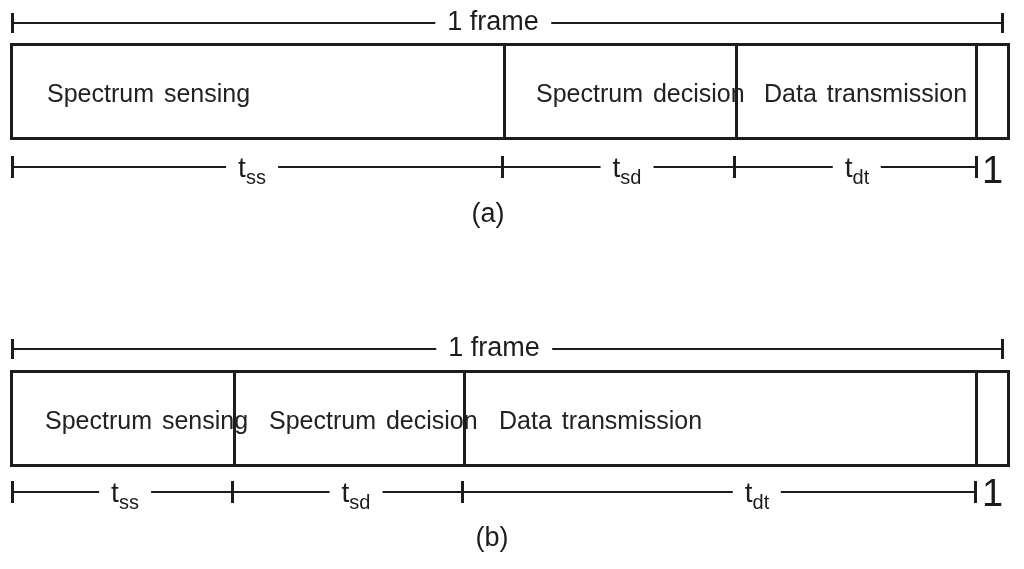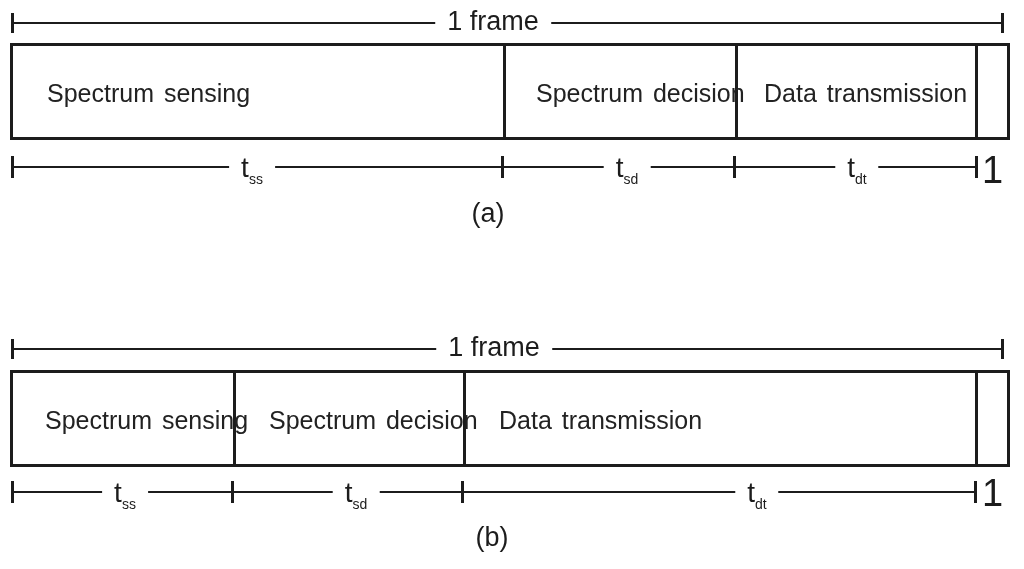--- a/index.html
+++ b/index.html
@@ -57,21 +57,21 @@
     position: absolute;
     transform: translateX(-50%);
     background: #ffffff;
     padding: 0 12px;
     font-size: 27px;
     line-height: 34px;
     white-space: nowrap;
     color: #1c1c1c;
   }
   .measure-label sub {
-    font-size: 14px;
+    font-size: 20px;
     line-height: 0;
   }
   .t-label {
     font-size: 28px;
     line-height: 36px;
   }
   .tail-one {
     position: absolute;
     font-size: 38px;
     line-height: 40px;

